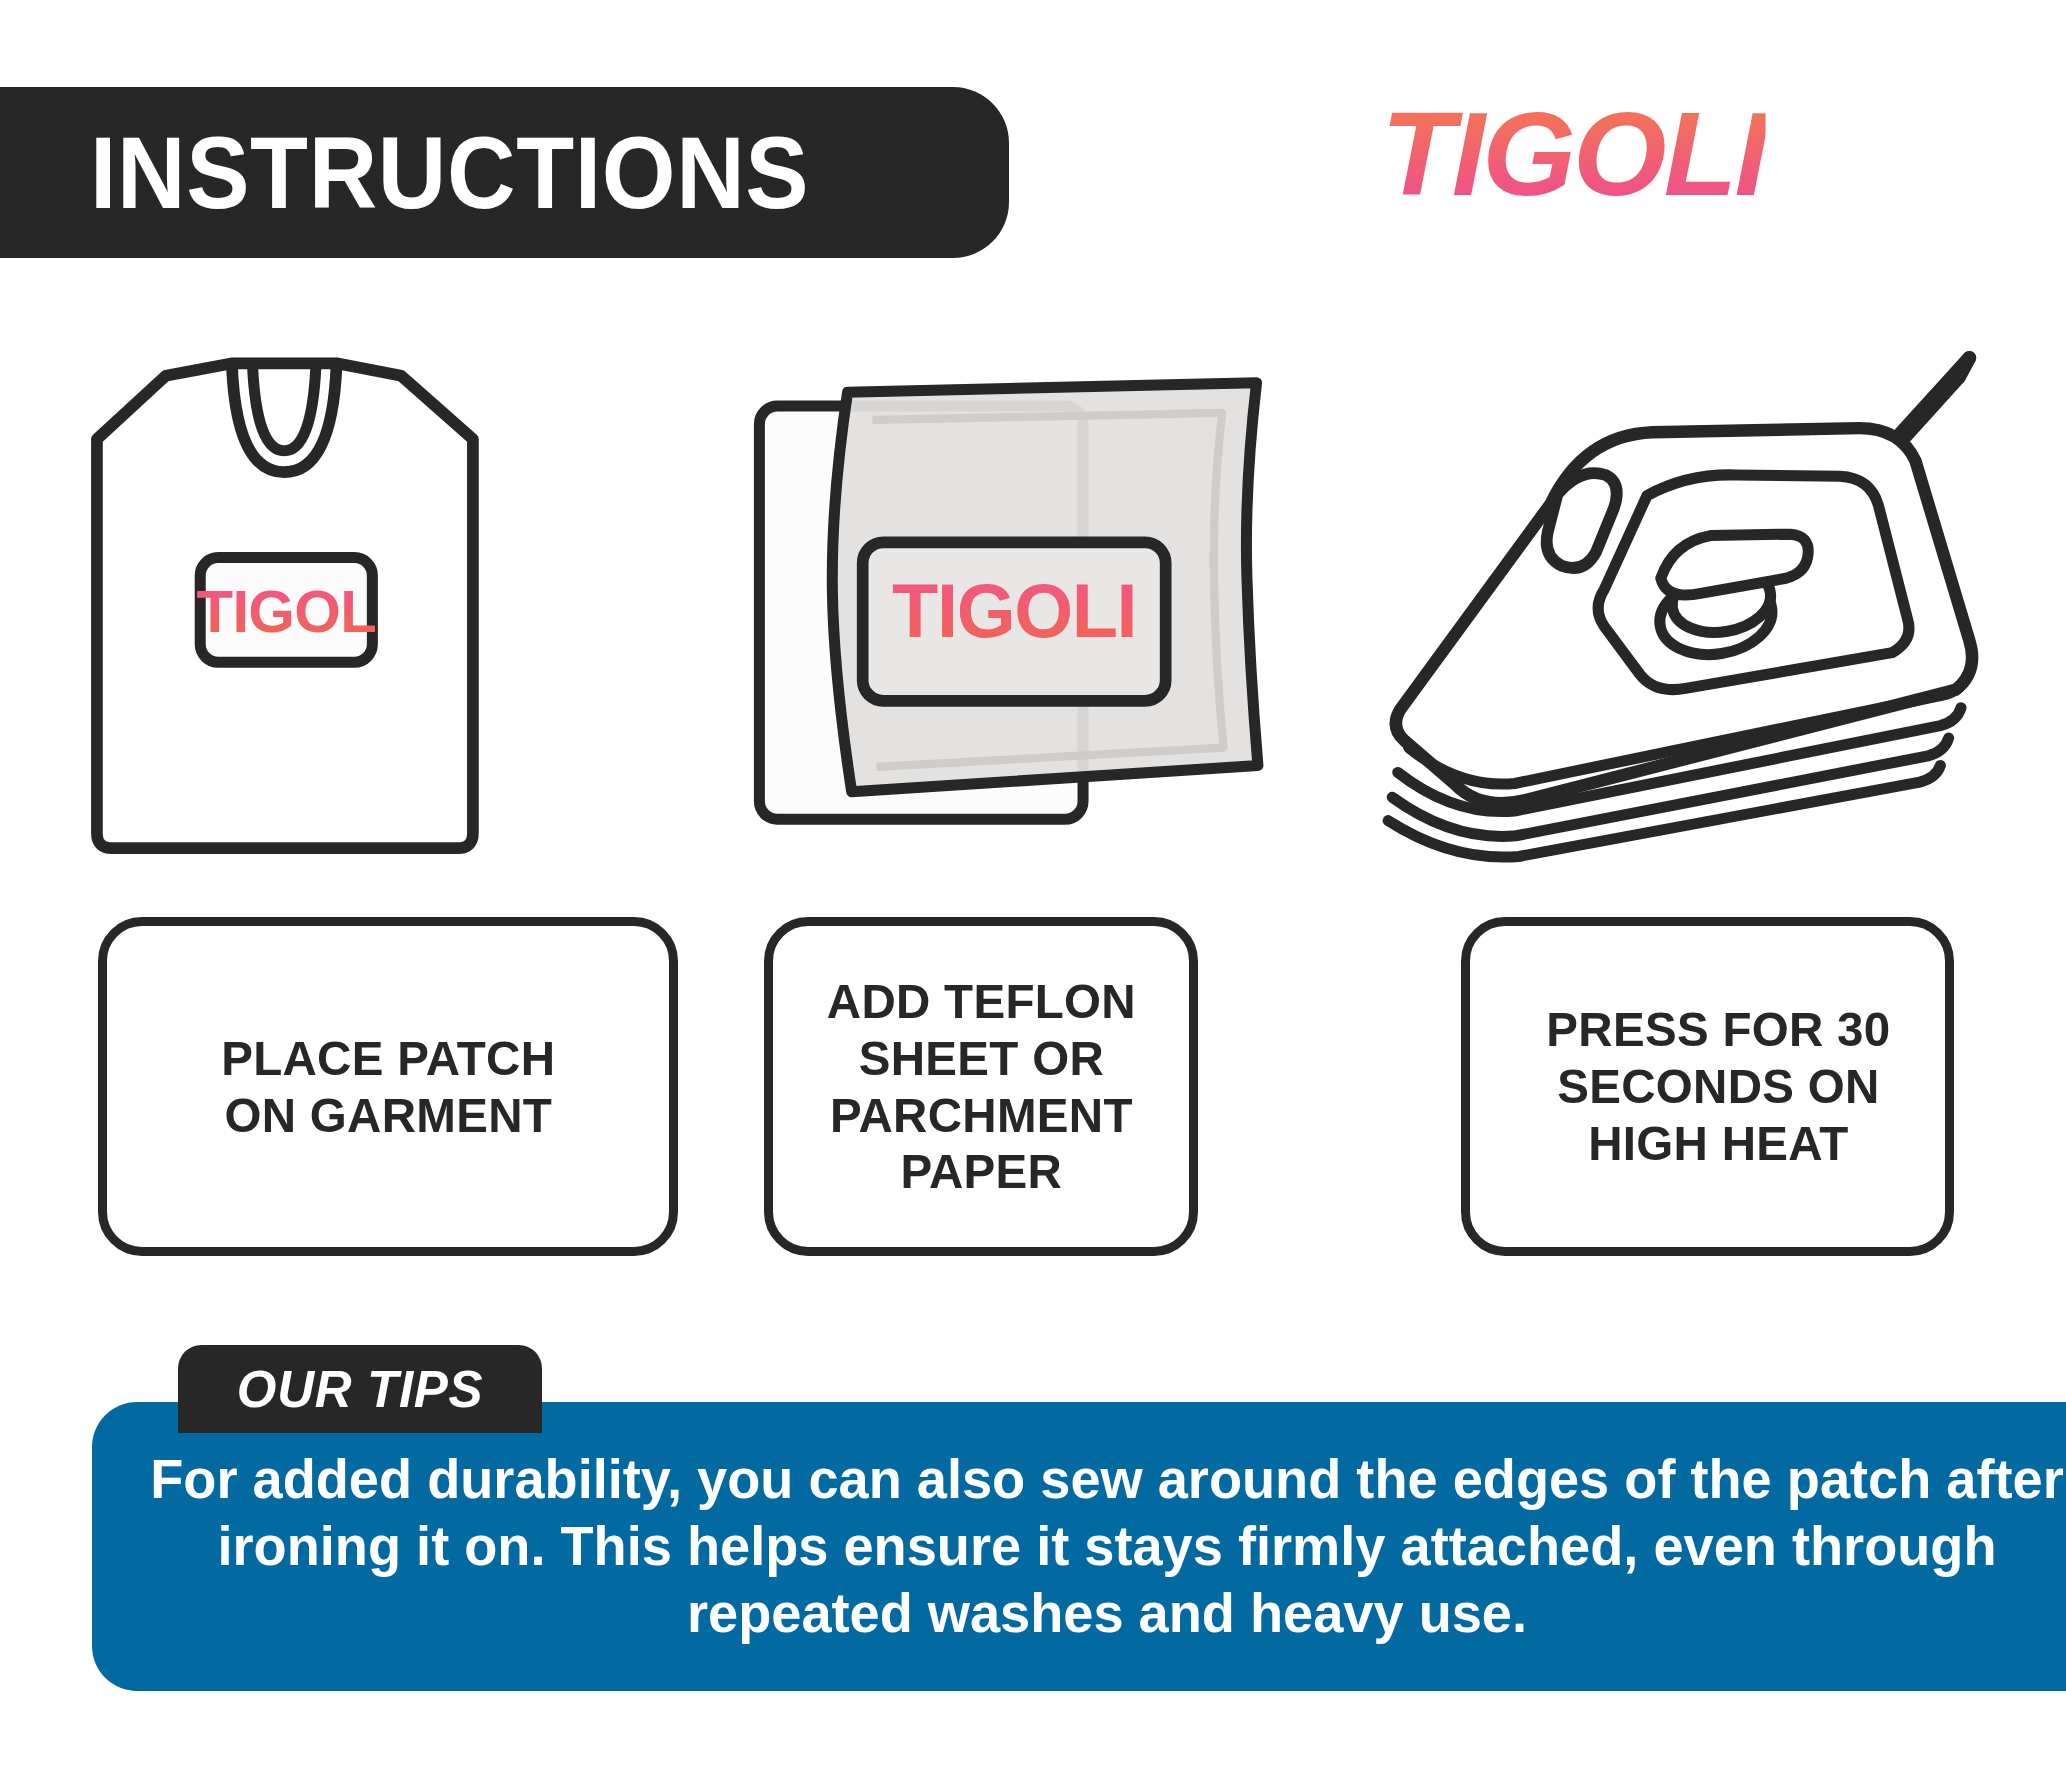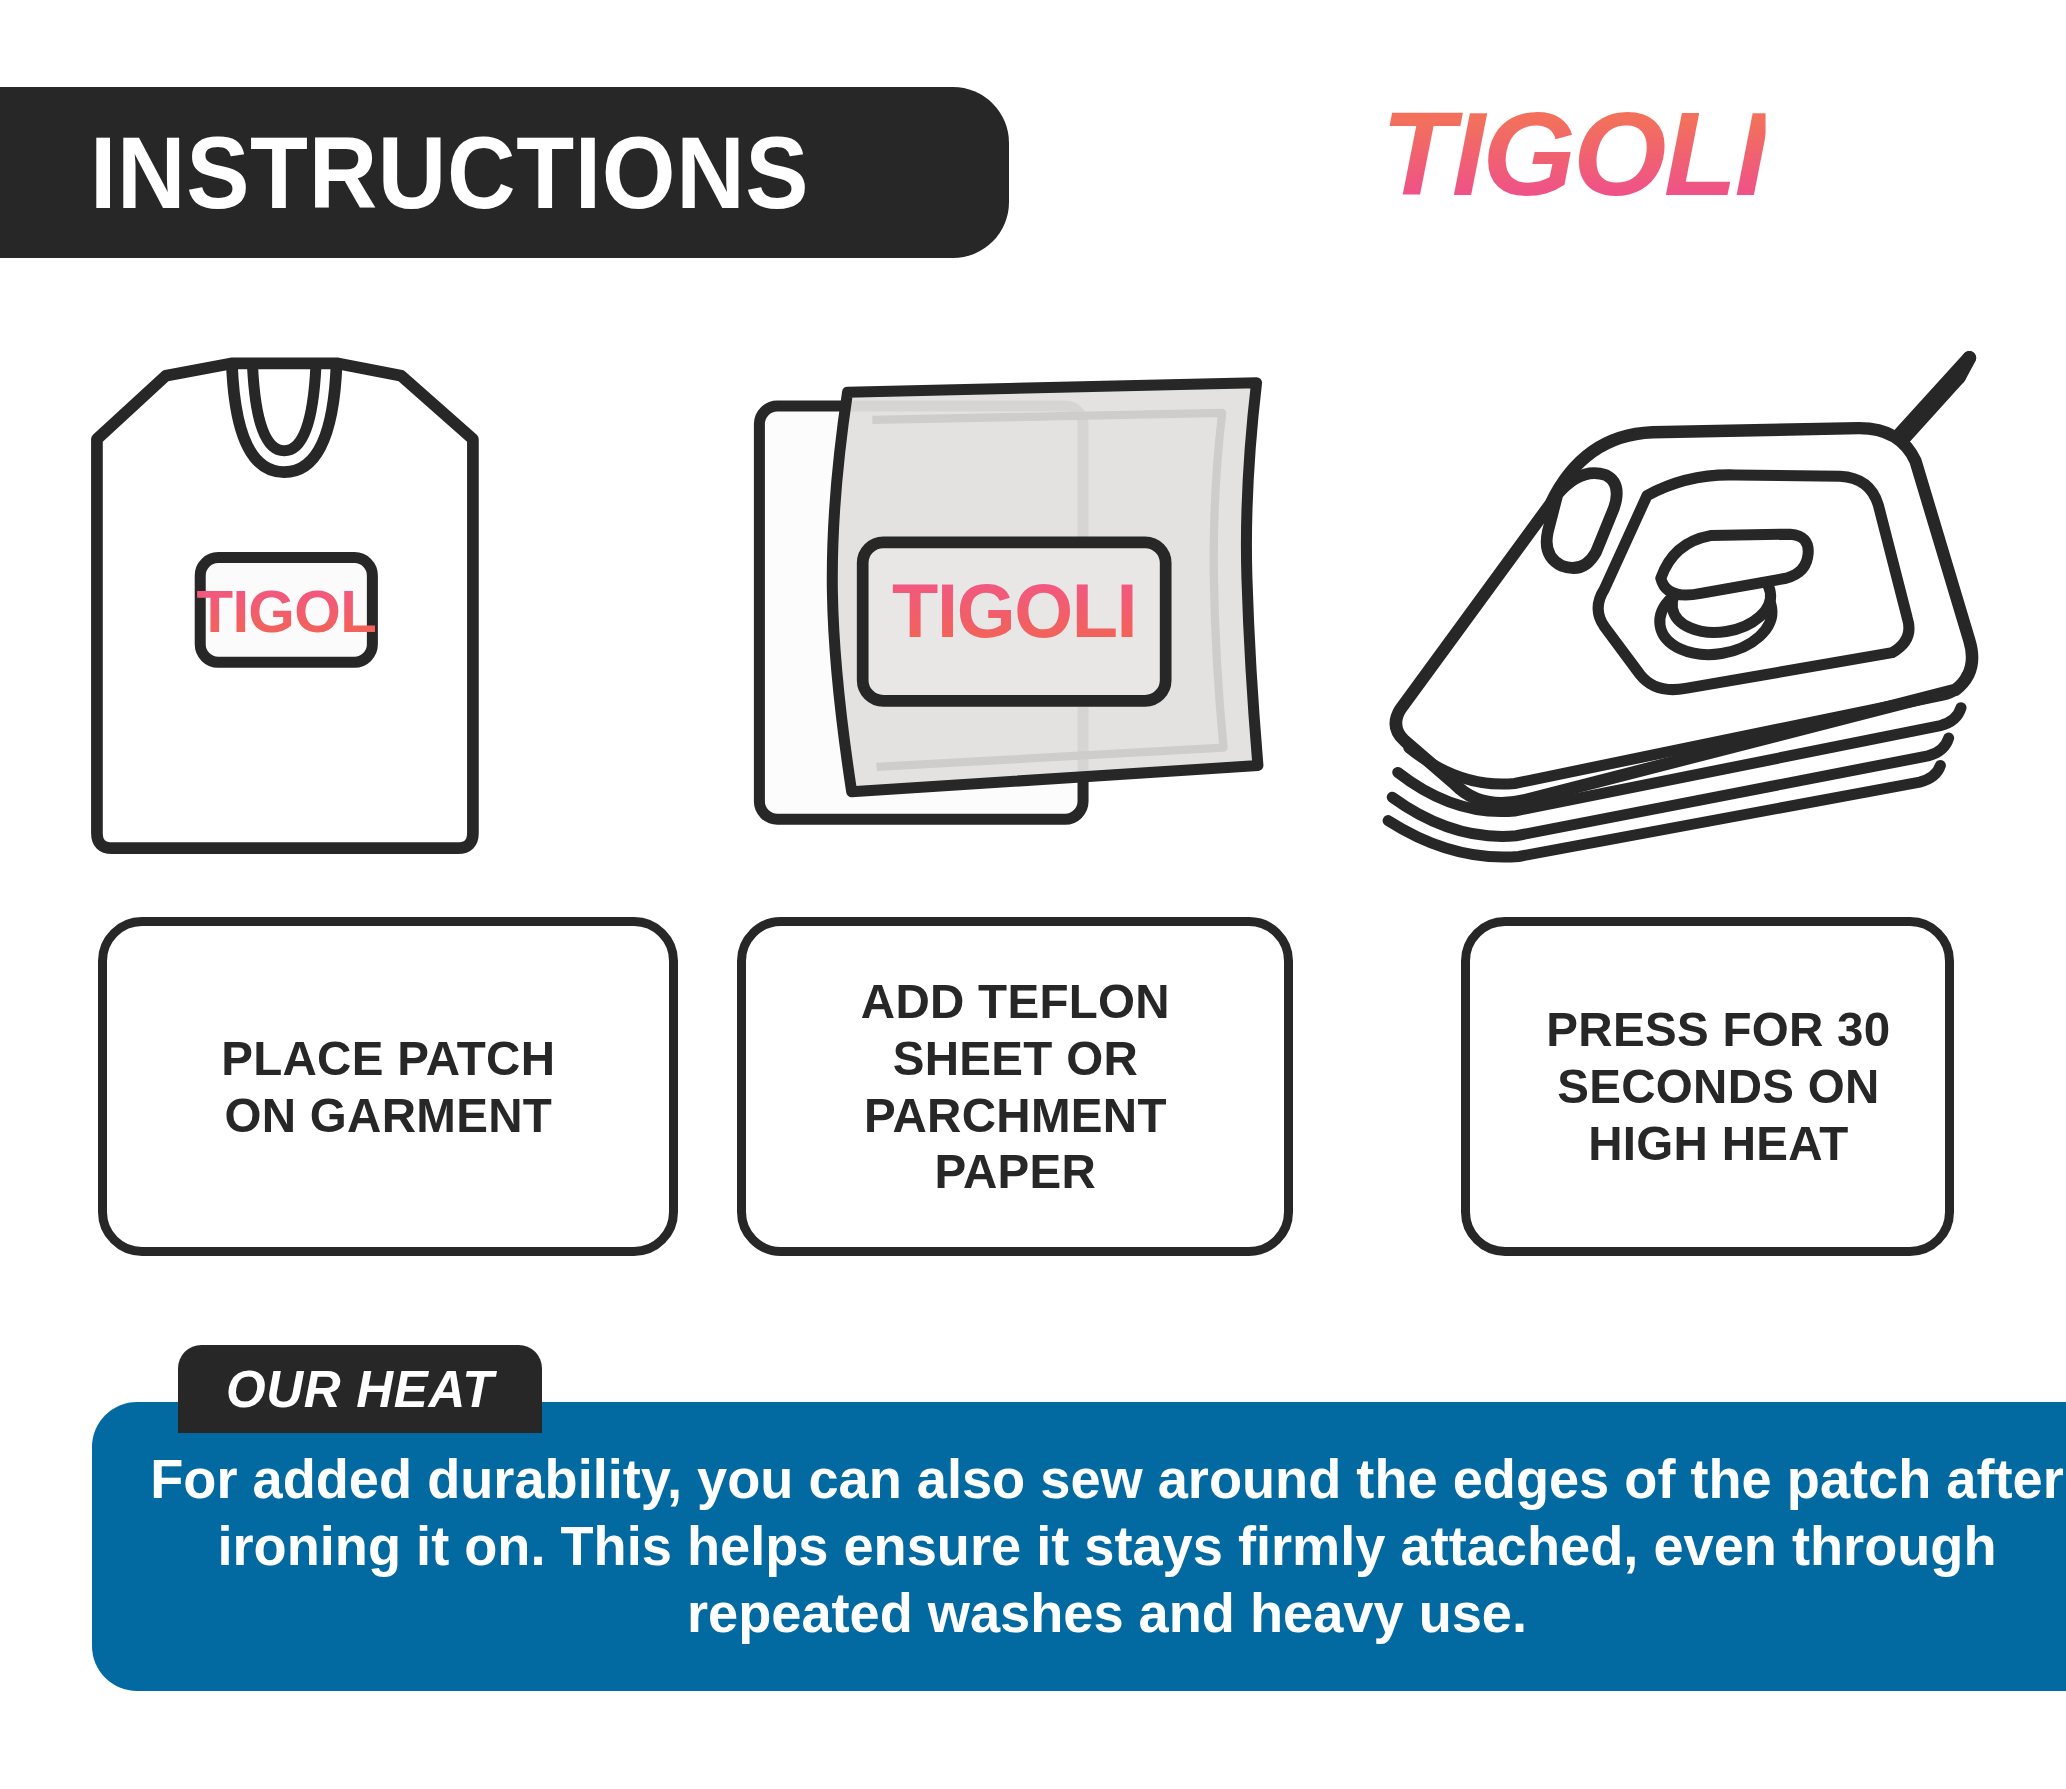--- a/index.html
+++ b/index.html
@@ -93,21 +93,21 @@
     box-sizing: border-box;
     border: 9px solid #272727;
     border-radius: 44px;
     background: #ffffff;
     display: flex;
     align-items: center;
     justify-content: center;
     padding: 0 12.4px;
   }
   #caption-box-1 { left: 98px;  width: 580px; }
-  #caption-box-2 { left: 737px; width: 556px; }
+  #caption-box-2 { left: 764px; width: 434px; }
   #caption-box-3 { left: 1461px; width: 493px; padding-left: 34px; }
 
   .caption-text {
     color: #272727;
     font-size: 49px;
     font-weight: 900;
     line-height: 1.16;
     text-align: center;
     letter-spacing: 0.3px;
     transform: scaleX(0.97);
@@ -258,18 +258,18 @@
 PAPER</div>
   </div>
   <div class="caption-box" id="caption-box-3">
     <div class="caption-text" style="white-space:pre-line">PRESS FOR 30
 SECONDS ON
 HIGH HEAT</div>
   </div>
 </div>
 
 <div id="tips-tab">
-  <div id="tips-tab-label">OUR HEAT</div>
+  <div id="tips-tab-label">OUR TIPS</div>
 </div>
 <div id="tips-panel">
   <div id="tips-body">For added durability, you can also sew around the edges of the patch after ironing it on. This helps ensure it stays firmly attached, even through repeated washes and heavy use.</div>
 </div>
 
 
 </body></html>

